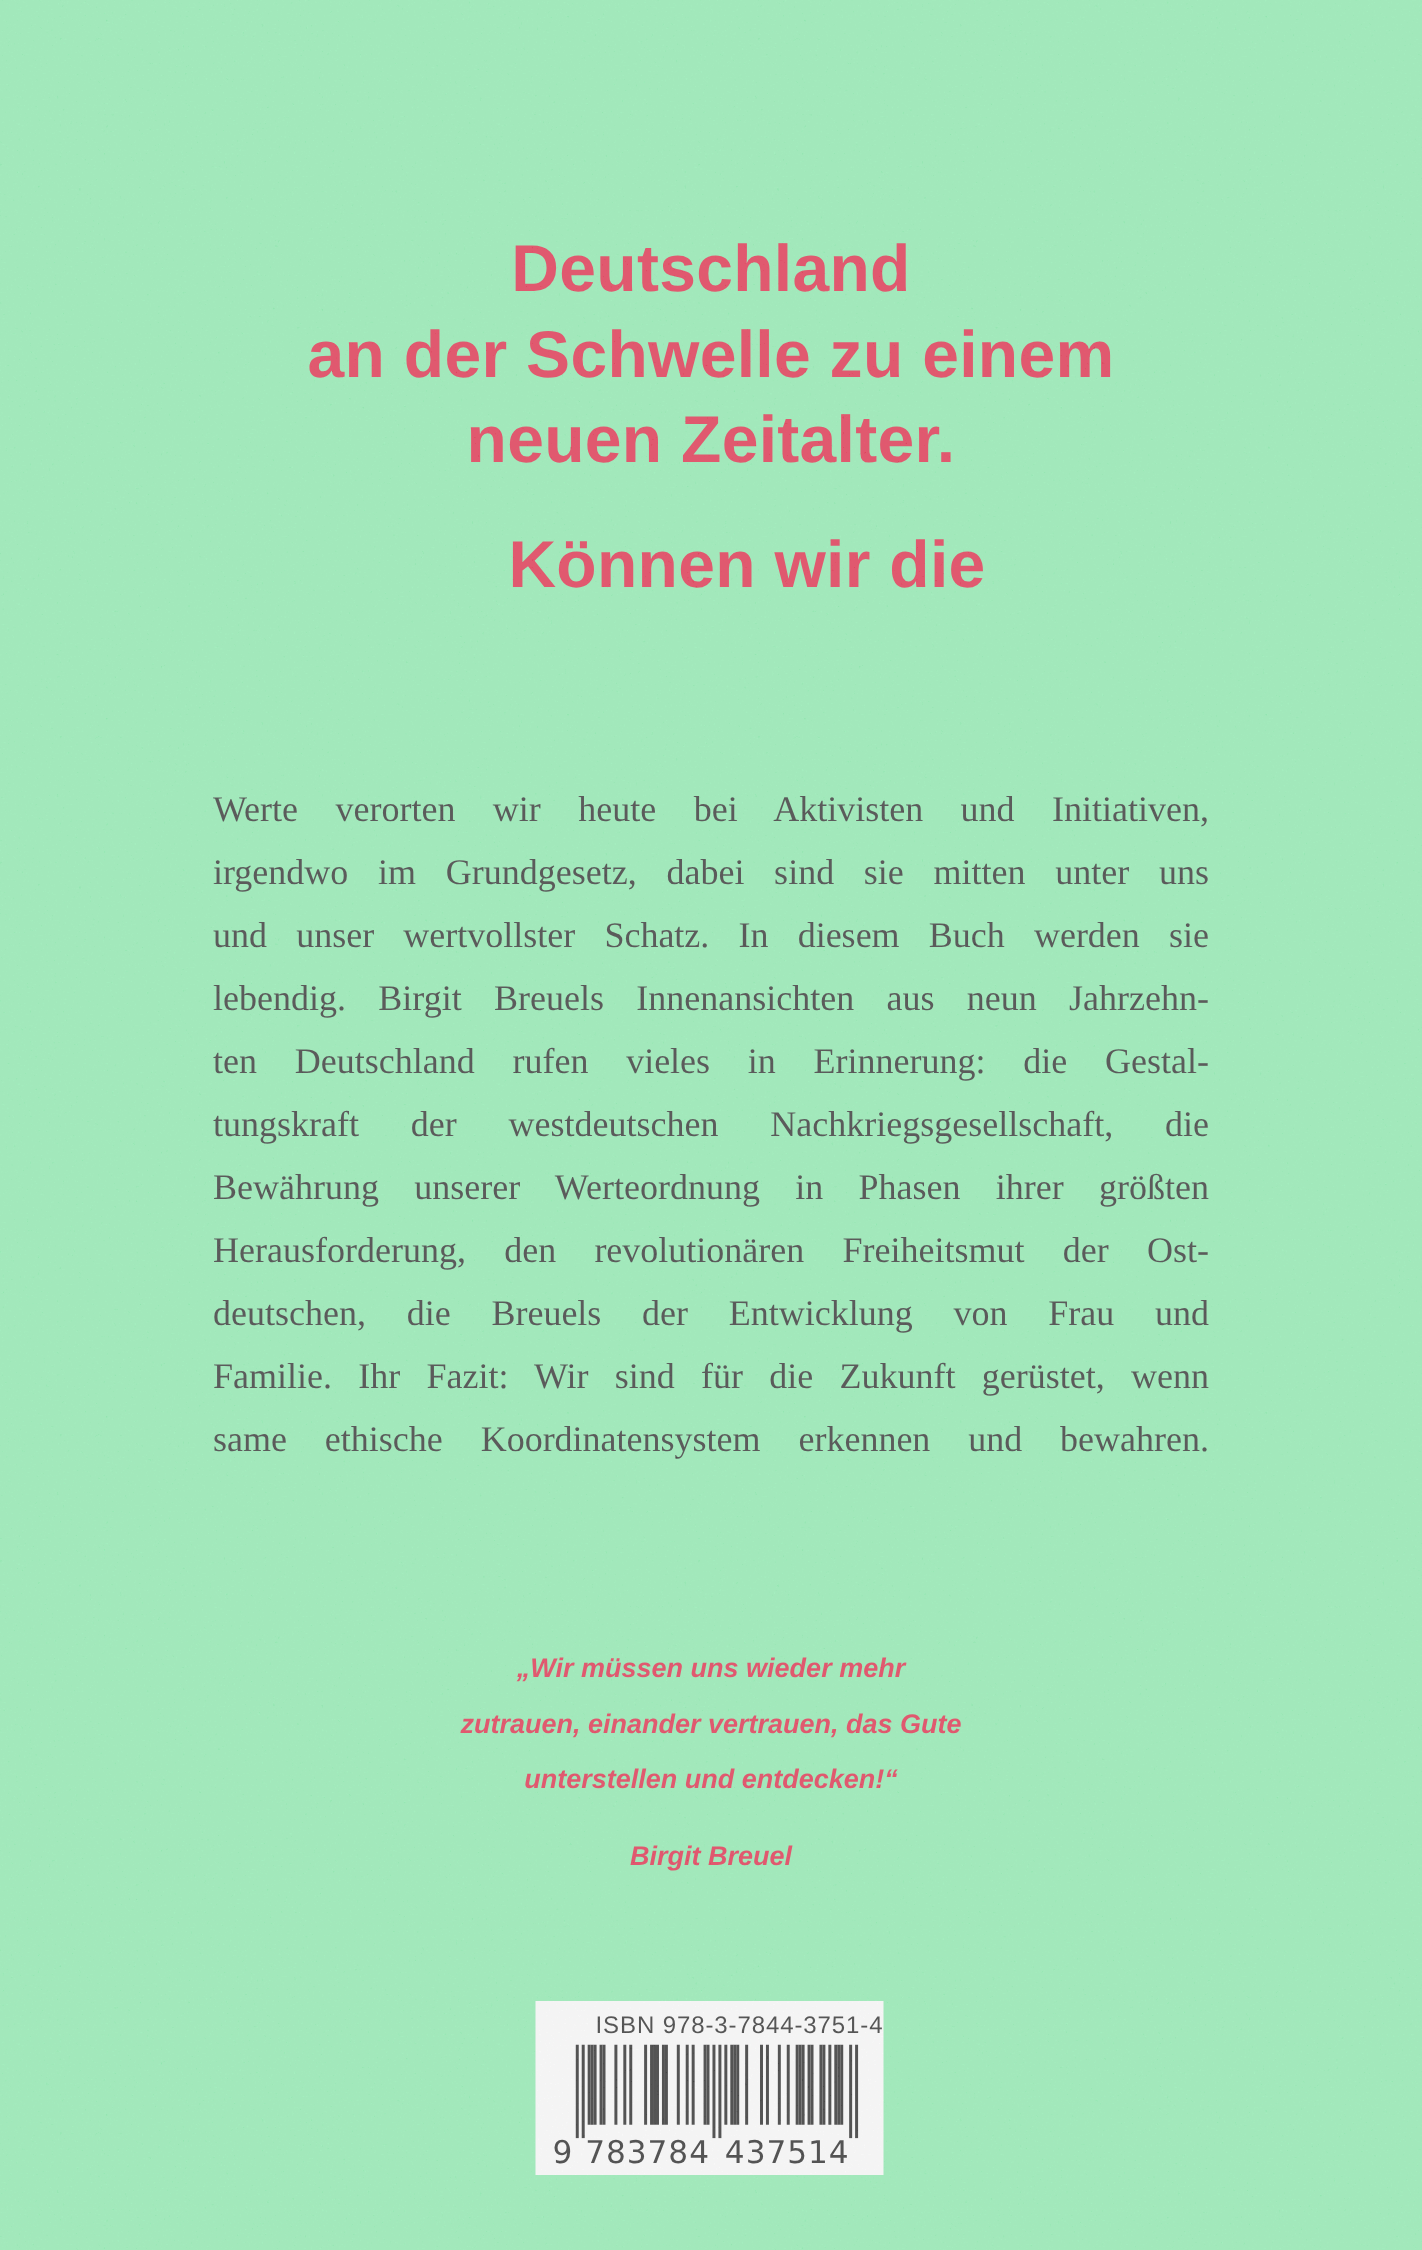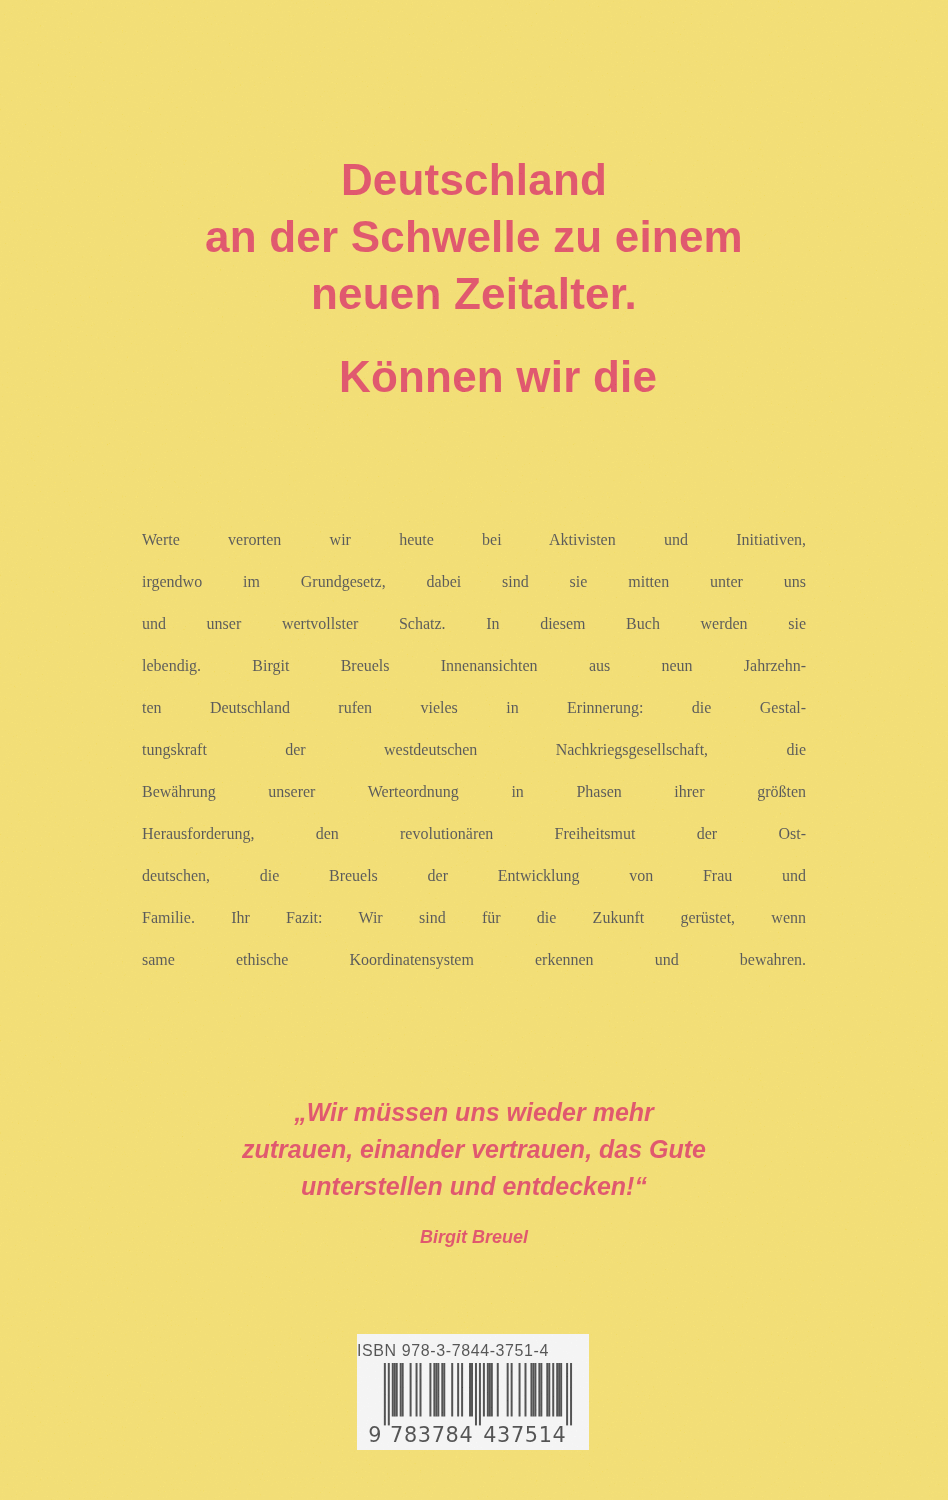--- a/index.html
+++ b/index.html
@@ -5,21 +5,21 @@
   html, body {
     margin: 0;
     padding: 0;
     background: #d8d7d5;
   }
   .cover {
     position: relative;
     width: 948px;
     height: 1500px;
     margin: 0 auto;
-    background: #fde047;
+    background: #86efac;
     overflow: hidden;
     font-family: "Liberation Sans", "DejaVu Sans", sans-serif;
   }
   .grain {
     position: absolute;
     inset: 0;
     pointer-events: none;
     z-index: 10;
   }
   .headline {
@@ -34,38 +34,38 @@
     color: #e31b3c;
   }
   .headline-top { top: 151px; }
   .headline-question { top: 348px; padding-left: 48px; }
   .blurb {
     position: absolute;
     top: 519px;
     left: 142px;
     width: 664px;
     font-family: "Liberation Serif", "DejaVu Serif", serif;
-    font-size: 16px;
+    font-size: 24px;
     line-height: 42px;
     color: #1e1e1e;
   }
   .blurb-line {
     text-align: justify;
     text-align-last: justify;
     white-space: nowrap;
   }
   .quote {
     position: absolute;
     top: 1094px;
     left: 0;
     right: 0;
     text-align: center;
     font-style: italic;
     font-weight: bold;
-    font-size: 25px;
+    font-size: 18px;
     line-height: 37px;
     color: #e31b3c;
   }
   .quote-author {
     position: absolute;
     top: 1219px;
     left: 0;
     right: 0;
     text-align: center;
     font-style: italic;
@@ -76,21 +76,21 @@
   }
   .barcode-box {
     position: absolute;
     left: 357px;
     top: 1334px;
     width: 232px;
     height: 116px;
     background: #ffffff;
     box-sizing: border-box;
     padding-top: 7px;
-    text-align: left;
+    text-align: right;
   }
   .isbn-label {
     font-size: 16px;
     letter-spacing: 0.6px;
     color: #161616;
     line-height: 20px;
     white-space: nowrap;
   }
   .ean-svg {
     display: block;

